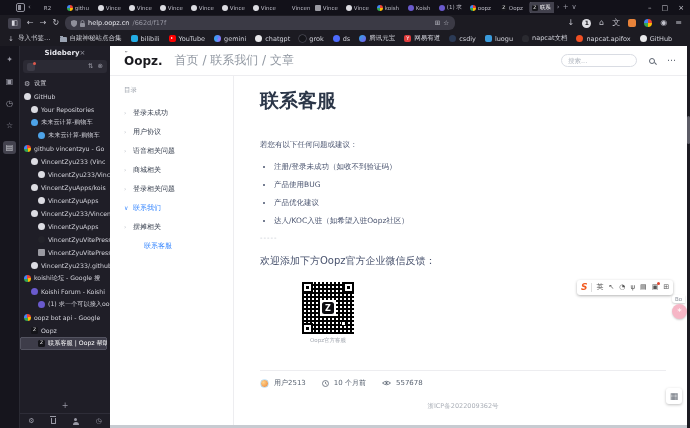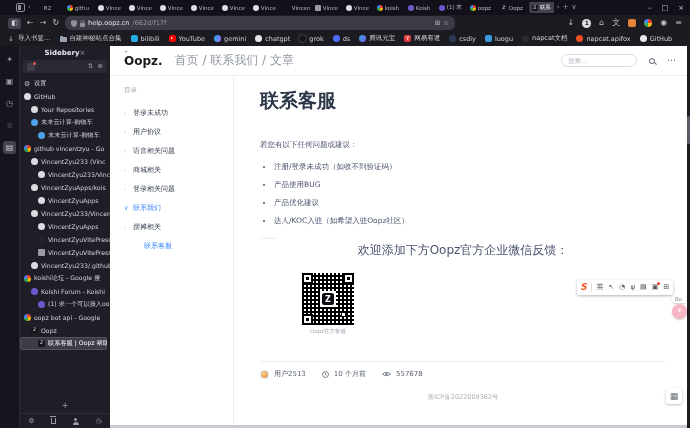--- a/index.html
+++ b/index.html
@@ -144,21 +144,21 @@
   .toc-item.active { color:#3e8bff; }
   .toc-item.active .chev { color:#3e8bff; }
   .toc-item.child { padding-left:11px; }
 
   .article { flex:1; padding:12px 24px 0 26px; position:relative; overflow:hidden; }
   .a-title { font-size:19px; font-weight:700; color:#2b3648; }
   .a-intro { margin-top:26px; font-size:7.5px; color:#49536e; }
   .a-list { margin-top:12px; padding-left:14px; }
   .a-list li { font-size:7.5px; color:#49536e; margin-bottom:8px; }
   .a-div { margin-top:8px; color:#c2c7cf; font-size:7px; letter-spacing:1px; }
-  .a-note { margin-top:0; font-size:12px; color:#49536e;text-align:center; }
+  .a-note { margin-top:12px; font-size:10px; color:#49536e; }
   .qr-wrap { margin:14px 0 0 40px; width:56px; text-align:center; }
   .qr { width:52px; height:52px; margin:0 auto; position:relative; background:
         repeating-linear-gradient(0deg,#000 0 2px,transparent 2px 4px),
         repeating-linear-gradient(90deg,#000 0 2px,#fff 2px 4px); }
   .qr .f { position:absolute; width:11px; height:11px; background:#fff; border:2.5px solid #000; }
   .qr .f::after { content:""; position:absolute; left:1.5px; top:1.5px; width:3px; height:3px; background:#000; }
   .qr .f.tl { left:0; top:0; } .qr .f.tr { right:0; top:0; } .qr .f.bl { left:0; bottom:0; }
   .qr .al { position:absolute; right:8px; bottom:8px; width:5px; height:5px; background:#fff; border:1.5px solid #000; }
   .qr .zlogo { position:absolute; left:18px; top:18px; width:16px; height:16px; background:#fff;
                display:flex; align-items:center; justify-content:center; }

